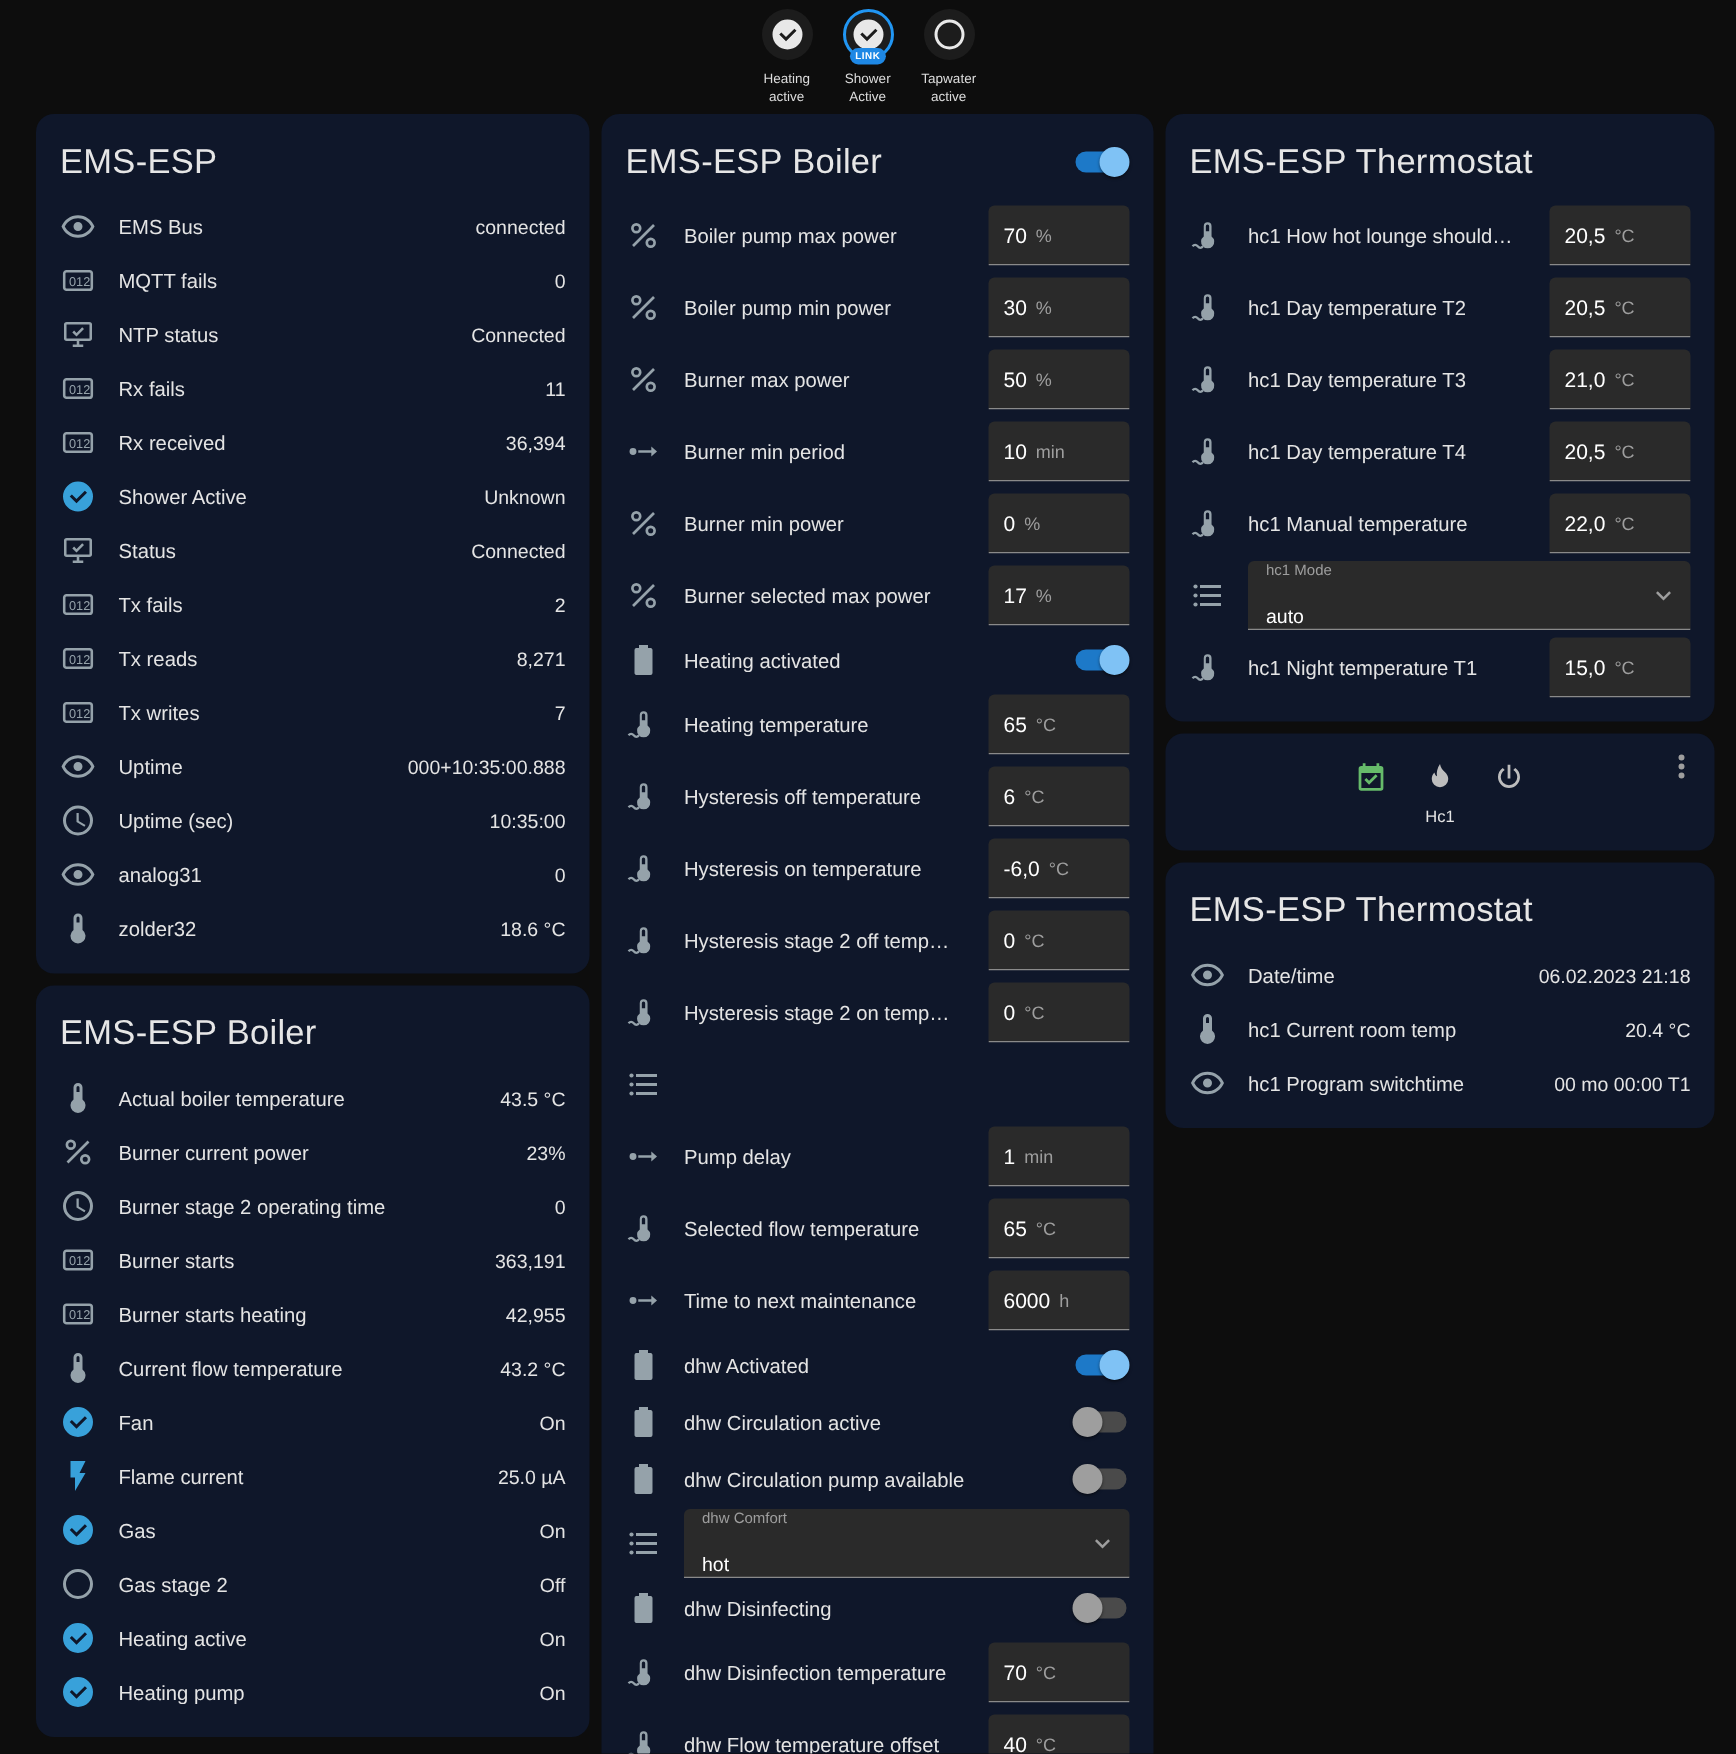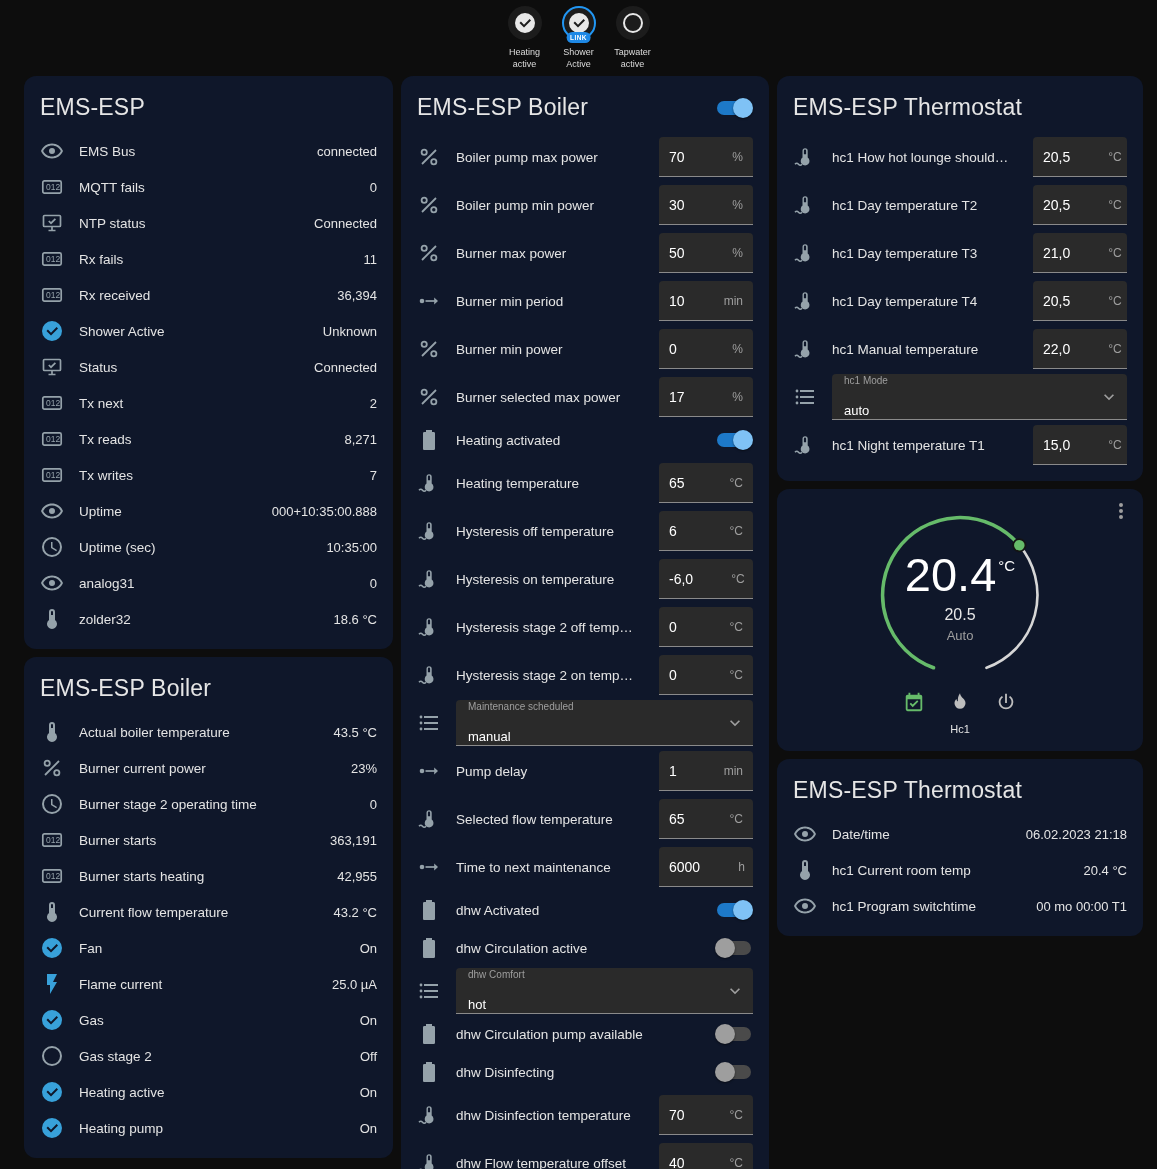--- a/index.html
+++ b/index.html
@@ -31,22 +31,22 @@
   .row.dense{height:36px;}
   .row.tall{height:48px;}
   .row.toggle-row{height:38px;}
   .icon{width:24px;height:24px;flex:none;color:#95a2aa;}
   .icon.active{color:#38a1da;}
   .icon svg{width:100%;height:100%;display:block;}
   .row-label{flex:1;font-size:13.5px;color:#e4e4e4;white-space:nowrap;overflow:hidden;text-overflow:ellipsis;}
   .row-value{font-size:13px;color:#e4e4e4;white-space:nowrap;}
   
   .numbox{width:94px;height:40px;background:#2a2a2a;border-radius:4px 4px 0 0;
-    border-bottom:1px solid #8a8a8a;display:flex;align-items:center;justify-content:space-between;
-    padding:0 10px;box-sizing:border-box;flex:none;cursor:text;gap:32px;}
+    border-bottom:1px solid #8a8a8a;display:flex;align-items:center;justify-content:flex-start;
+    padding:0 10px;box-sizing:border-box;flex:none;cursor:text;}
   .numbox .val{font-size:14px;color:#fff;}
   .numbox .unit{font-size:12px;color:#9e9e9e;margin-left:6px;}
   
   .selbox{flex:1;height:46px;background:#2a2a2a;border-radius:4px 4px 0 0;
     border-bottom:1px solid #8a8a8a;display:flex;align-items:center;
     padding:0 8px 0 12px;box-sizing:border-box;cursor:pointer;min-width:0;}
   .sel-inner{flex:1;display:flex;flex-direction:column;justify-content:center;gap:17px;min-width:0;}
   .sel-label{font-size:10px;color:#9e9e9e;}
   .sel-value{font-size:13px;color:#fff;}
   .sel-caret{width:20px;height:20px;color:#9e9e9e;flex:none;}
@@ -188,21 +188,21 @@
           <div class="row-label">Status</div>
           <div class="row-value">Connected</div>
         </div>
         <div class="row dense">
           <span class="icon">
             <svg viewBox="0 0 24 24">
               <rect x="2.8" y="5.8" width="18.4" height="12.4" rx="1.6" fill="none" stroke="currentColor" stroke-width="1.7"></rect>
               <text x="6" y="15.4" font-size="8.5" font-family="sans-serif" fill="currentColor">012</text>
             </svg>
           </span>
-          <div class="row-label">Tx next</div>
+          <div class="row-label">Tx fails</div>
           <div class="row-value">2</div>
         </div>
         <div class="row dense">
           <span class="icon">
             <svg viewBox="0 0 24 24">
               <rect x="2.8" y="5.8" width="18.4" height="12.4" rx="1.6" fill="none" stroke="currentColor" stroke-width="1.7"></rect>
               <text x="6" y="15.4" font-size="8.5" font-family="sans-serif" fill="currentColor">012</text>
             </svg>
           </span>
           <div class="row-label">Tx reads</div>
@@ -545,29 +545,20 @@
         </div>
         <div class="row tall">
           <span class="icon">
             <svg viewBox="0 0 24 24">
               <path fill="currentColor" d="M7,5H21V7H7V5M7,11H21V13H7V11M7,17H21V19H7V17Z"></path>
               <circle cx="4" cy="6" r="1.4" fill="currentColor"></circle>
               <circle cx="4" cy="12" r="1.4" fill="currentColor"></circle>
               <circle cx="4" cy="18" r="1.4" fill="currentColor"></circle>
             </svg>
           </span>
-          <div class="selbox">
-            <div class="sel-inner">
-              <div class="sel-label">Maintenance scheduled</div>
-              <div class="sel-value">manual</div>
-            </div>
-            <span class="sel-caret"><svg viewBox="0 0 24 24">
-                <path fill="currentColor" d="M7.41,8.58L12,13.17L16.59,8.58L18,10L12,16L6,10L7.41,8.58Z"></path>
-              </svg></span>
-          </div>
         </div>
         <div class="row tall">
           <span class="icon">
             <svg viewBox="0 0 24 24">
               <circle cx="5" cy="12" r="2.3" fill="currentColor"></circle>
               <path d="M8.5,12h10" stroke="currentColor" stroke-width="1.7" fill="none"></path>
               <path d="M17.2,8.6L21,12L17.2,15.4Z" fill="currentColor"></path>
             </svg>
           </span>
           <div class="row-label">Pump delay</div>
@@ -615,20 +606,32 @@
             <div class="thumb"></div>
           </div>
         </div>
         <div class="row toggle-row">
           <span class="icon">
             <svg viewBox="0 0 24 24">
               <path fill="currentColor" d="M16.67,4H15V2H9V4H7.33A1.33,1.33 0 0,0 6,5.33V20.67C6,21.4 6.6,22 7.33,22H16.67A1.33,1.33 0 0,0 18,20.67V5.33C18,4.6 17.4,4 16.67,4Z"></path>
             </svg>
           </span>
           <div class="row-label">dhw Circulation active</div>
+          <div class="toggle">
+            <div class="track"></div>
+            <div class="thumb"></div>
+          </div>
+        </div>
+        <div class="row toggle-row">
+          <span class="icon">
+            <svg viewBox="0 0 24 24">
+              <path fill="currentColor" d="M16.67,4H15V2H9V4H7.33A1.33,1.33 0 0,0 6,5.33V20.67C6,21.4 6.6,22 7.33,22H16.67A1.33,1.33 0 0,0 18,20.67V5.33C18,4.6 17.4,4 16.67,4Z"></path>
+            </svg>
+          </span>
+          <div class="row-label">dhw Circulation pump available</div>
           <div class="toggle">
             <div class="track"></div>
             <div class="thumb"></div>
           </div>
         </div>
         <div class="row tall">
           <span class="icon">
             <svg viewBox="0 0 24 24">
               <path fill="currentColor" d="M7,5H21V7H7V5M7,11H21V13H7V11M7,17H21V19H7V17Z"></path>
               <circle cx="4" cy="6" r="1.4" fill="currentColor"></circle>
@@ -645,32 +648,20 @@
                 <path fill="currentColor" d="M7.41,8.58L12,13.17L16.59,8.58L18,10L12,16L6,10L7.41,8.58Z"></path>
               </svg></span>
           </div>
         </div>
         <div class="row toggle-row">
           <span class="icon">
             <svg viewBox="0 0 24 24">
               <path fill="currentColor" d="M16.67,4H15V2H9V4H7.33A1.33,1.33 0 0,0 6,5.33V20.67C6,21.4 6.6,22 7.33,22H16.67A1.33,1.33 0 0,0 18,20.67V5.33C18,4.6 17.4,4 16.67,4Z"></path>
             </svg>
           </span>
-          <div class="row-label">dhw Circulation pump available</div>
-          <div class="toggle">
-            <div class="track"></div>
-            <div class="thumb"></div>
-          </div>
-        </div>
-        <div class="row toggle-row">
-          <span class="icon">
-            <svg viewBox="0 0 24 24">
-              <path fill="currentColor" d="M16.67,4H15V2H9V4H7.33A1.33,1.33 0 0,0 6,5.33V20.67C6,21.4 6.6,22 7.33,22H16.67A1.33,1.33 0 0,0 18,20.67V5.33C18,4.6 17.4,4 16.67,4Z"></path>
-            </svg>
-          </span>
           <div class="row-label">dhw Disinfecting</div>
           <div class="toggle">
             <div class="track"></div>
             <div class="thumb"></div>
           </div>
         </div>
         <div class="row tall">
           <span class="icon">
             <svg viewBox="0 0 24 24">
               <path fill="currentColor" fill-rule="evenodd" d="M14.7,12.6V5.8a2.6,2.6 0 0,0 -5.2,0v6.8a4.4,4.4 0 1,0 5.2,0M12,4.6a1.1,1.1 0 0,1 1.1,1.1v3.5h-2.2V5.7A1.1,1.1 0 0,1 12,4.6Z"></path>
@@ -798,32 +789,20 @@
           <div class="numbox">
             <span class="val">15,0</span>
             <span class="unit">°C</span>
           </div>
         </div>
       </div>
       <div class="card thermo">
         <span class="menu-btn"><svg viewBox="0 0 24 24">
             <path fill="currentColor" d="M12,16A2,2 0 0,1 14,18A2,2 0 0,1 12,20A2,2 0 0,1 10,18A2,2 0 0,1 12,16M12,10A2,2 0 0,1 14,12A2,2 0 0,1 12,14A2,2 0 0,1 10,12A2,2 0 0,1 12,10M12,4A2,2 0 0,1 14,6A2,2 0 0,1 12,8A2,2 0 0,1 10,6A2,2 0 0,1 12,4Z"></path>
           </svg></span>
-        <div class="dial-wrap">
-          <svg class="dial" viewBox="0 0 200 200">
-            <path d="M69.9 182.7 A88 88 0 1 1 167.4 43.4" fill="none" stroke="#66bb6a" stroke-width="4" stroke-linecap="round"></path>
-            <path d="M167.4 43.4 A88 88 0 0 1 130.1 182.7" fill="none" stroke="#d6d6d6" stroke-width="3" stroke-linecap="round"></path>
-            <circle cx="167.4" cy="43.4" r="7" fill="#66bb6a" stroke="#141414" stroke-width="2"></circle>
-          </svg>
-          <div class="dial-text">
-            <div class="cur-temp"><span>20.4</span><span class="cur-unit">°C</span></div>
-            <div class="target-temp">20.5</div>
-            <div class="mode-label">Auto</div>
-          </div>
-        </div>
         <div class="thermo-icons">
           <span class="action-icon green"><svg viewBox="0 0 24 24">
               <path fill="currentColor" fill-rule="evenodd" d="M19,4H18V2H16V4H8V2H6V4H5A2,2 0 0,0 3,6V20A2,2 0 0,0 5,22H19A2,2 0 0,0 21,20V6A2,2 0 0,0 19,4M19,20H5V9H19V20M10.6,17.6L7.2,14.2L8.6,12.8L10.6,14.8L15.4,10L16.8,11.4L10.6,17.6Z"></path>
             </svg></span>
           <span class="action-icon"><svg viewBox="0 0 24 24">
               <path fill="currentColor" d="M12,2.5c0.4,2.8 2,4.3 3.5,5.8C17,9.8 18,11.4 18,13.4a6,6 0 0,1 -12,0c0,-1.9 0.8,-3.5 2,-4.7c0.2,1.2 0.8,2.2 1.8,2.8C9.3,8.6 10,5.3 12,2.5Z"></path>
             </svg></span>
           <span class="action-icon"><svg viewBox="0 0 24 24">
               <path fill="currentColor" d="M16.56,5.44L15.11,6.89C16.84,7.94 18,9.83 18,12A6,6 0 0,1 12,18A6,6 0 0,1 6,12C6,9.83 7.16,7.94 8.88,6.88L7.44,5.44C5.36,6.88 4,9.28 4,12A8,8 0 0,0 12,20A8,8 0 0,0 20,12C20,9.28 18.64,6.88 16.56,5.44M13,3H11V13H13V3Z"></path>
             </svg></span>

